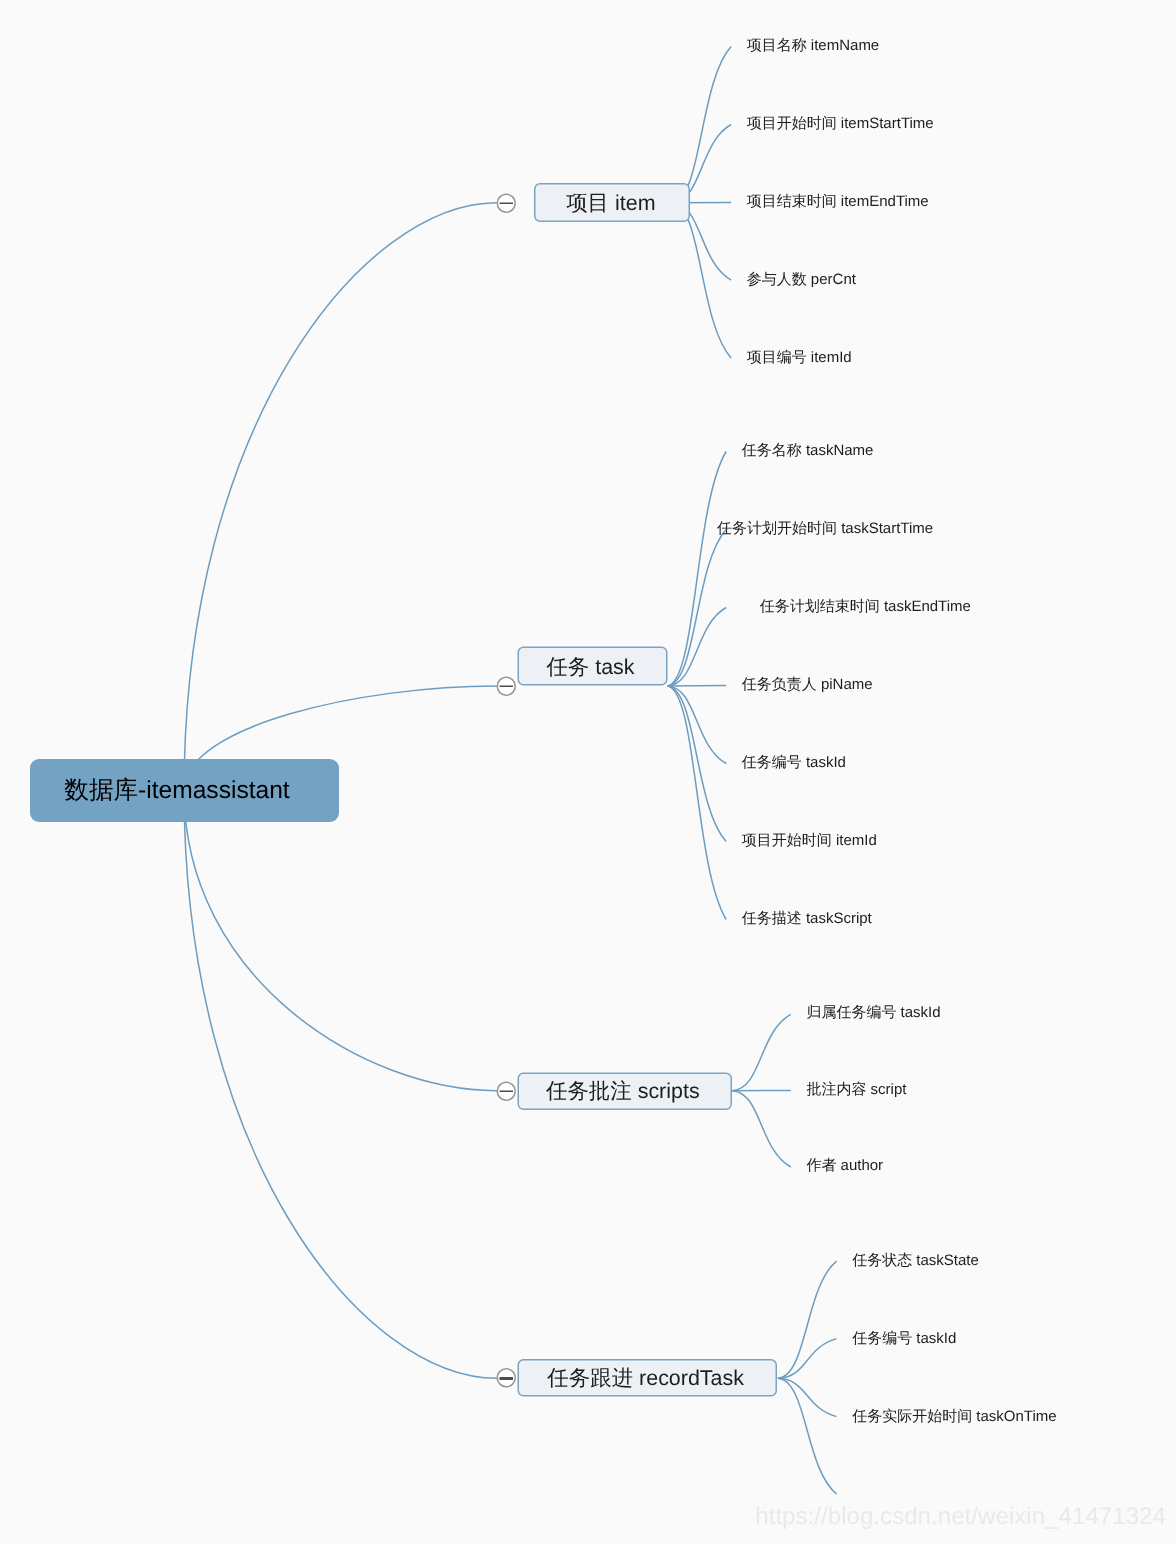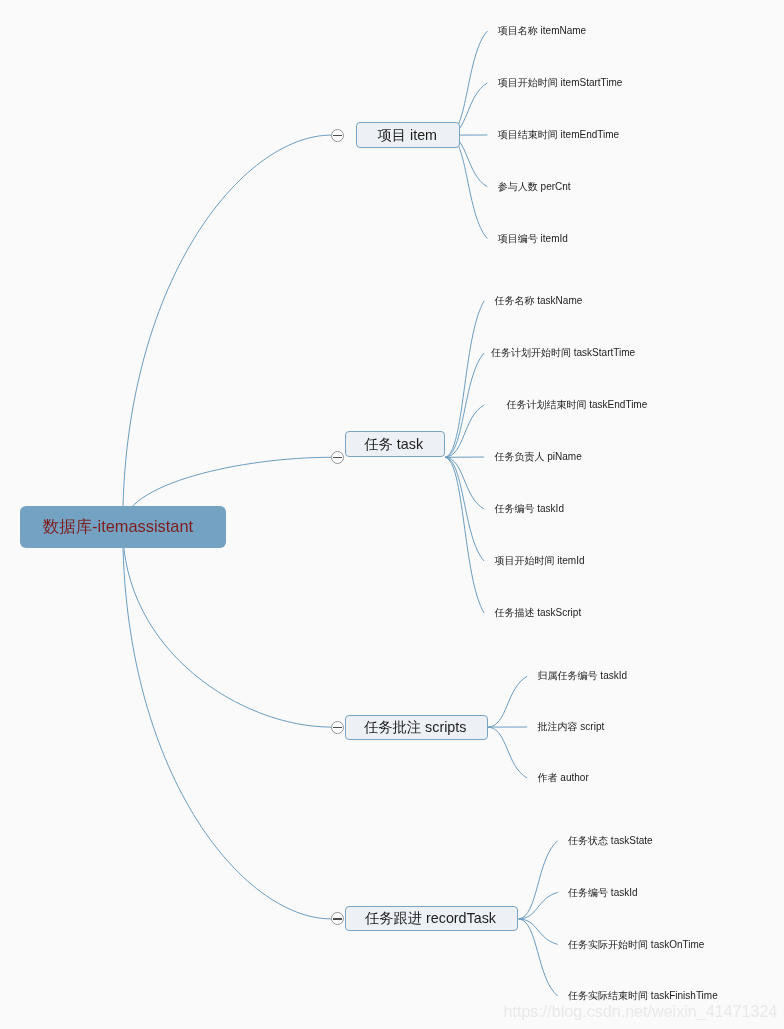--- a/index.html
+++ b/index.html
@@ -2,21 +2,21 @@
 <html><head>
 <meta charset="utf-8">
 <title>mindmap</title>
 <style>
   html,body{margin:0;padding:0;}
   body{width:784px;height:1029px;background:#fafafa;overflow:hidden;
        font-family:"Liberation Sans",sans-serif;-webkit-font-smoothing:antialiased;}
   #mindmap{position:relative;width:784px;height:1029px;}
   svg.links{position:absolute;left:0;top:0;width:784px;height:1029px;}
   svg.links path{fill:none;stroke:#6c9dc0;stroke-width:1;}
-  .root-node{position:absolute;box-sizing:border-box;background:#73a2c3;color:#7f1d1d;
+  .root-node{position:absolute;box-sizing:border-box;background:#73a2c3;color:#000000;
        border-radius:6px;display:flex;align-items:center;justify-content:center;
        font-size:16.4px;letter-spacing:0;padding-right:10px;z-index:3;}
   .branch-node{position:absolute;box-sizing:border-box;background:#edf1f5;
        border:1px solid #79a4c3;border-radius:4px;display:flex;align-items:center;
        justify-content:center;font-size:14.3px;color:#1d1d1d;padding-right:2px;z-index:3;}
   .leaf{position:absolute;font-size:10px;color:#1c1c1c;white-space:nowrap;line-height:18px;z-index:3;}
   .toggle{position:absolute;width:13px;height:13px;border:1px solid #949494;border-radius:50%;
        background:#fff;box-sizing:border-box;z-index:4;}
   .toggle-bar{position:absolute;left:1.1px;top:5px;width:8.8px;height:1.4px;background:#4d4d4d;}
   .watermark{position:absolute;left:503.5px;top:1002px;font-size:16.1px;color:#e9e9e9;
@@ -65,21 +65,21 @@
   <div class="leaf" style="left:497.8px;top:126.1px;">项目结束时间 itemEndTime</div>
   <div class="leaf" style="left:497.8px;top:177.8px;">参与人数 perCnt</div>
   <div class="leaf" style="left:497.8px;top:229.7px;">项目编号 itemId</div>
   <div class="toggle" style="left:331.3px;top:450.7px;">
       <span class="toggle-bar"></span>
     </div>
   <div class="branch-node" style="left:344.5px;top:431px;width:100.3px;height:26px;">
     <span>任务 task</span>
   </div>
   <div class="leaf" style="left:494.5px;top:292.1px;">任务名称 taskName</div>
-  <div class="leaf" style="left:491px;top:344.1px;">任务计划开始时间 taskStartTime</div>
+  <div class="leaf" style="left:478px;top:344.1px;">任务计划开始时间 taskStartTime</div>
   <div class="leaf" style="left:494.5px;top:396.1px;margin-left:12px;">任务计划结束时间 taskEndTime</div>
   <div class="leaf" style="left:494.5px;top:448.1px;">任务负责人 piName</div>
   <div class="leaf" style="left:494.5px;top:500.1px;">任务编号 taskId</div>
   <div class="leaf" style="left:494.5px;top:552.1px;">项目开始时间 itemId</div>
   <div class="leaf" style="left:494.5px;top:604.1px;">任务描述 taskScript</div>
   <div class="toggle" style="left:331.3px;top:720.55px;">
       <span class="toggle-bar"></span>
     </div>
   <div class="branch-node" style="left:344.5px;top:714.5px;width:143.4px;height:25.3px;">
     <span>任务批注 scripts</span>
@@ -89,15 +89,14 @@
   <div class="leaf" style="left:537.6px;top:769.1px;">作者 author</div>
   <div class="toggle" style="left:331.3px;top:912.3px;">
       <span class="toggle-bar"></span>
     </div>
   <div class="branch-node" style="left:344.5px;top:906.3px;width:173.9px;height:25.2px;">
     <span>任务跟进 recordTask</span>
   </div>
   <div class="leaf" style="left:568.1px;top:831.8px;">任务状态 taskState</div>
   <div class="leaf" style="left:568.1px;top:883.5px;">任务编号 taskId</div>
   <div class="leaf" style="left:568.1px;top:935.5px;">任务实际开始时间 taskOnTime</div>
-  <div class="leaf" style="left:568.1px;top:987.1px;">任务实际结束时间 taskFinishTime</div>
   <div class="watermark">https://blog.csdn.net/weixin_41471324</div>
 </div>
 
 </body></html>

